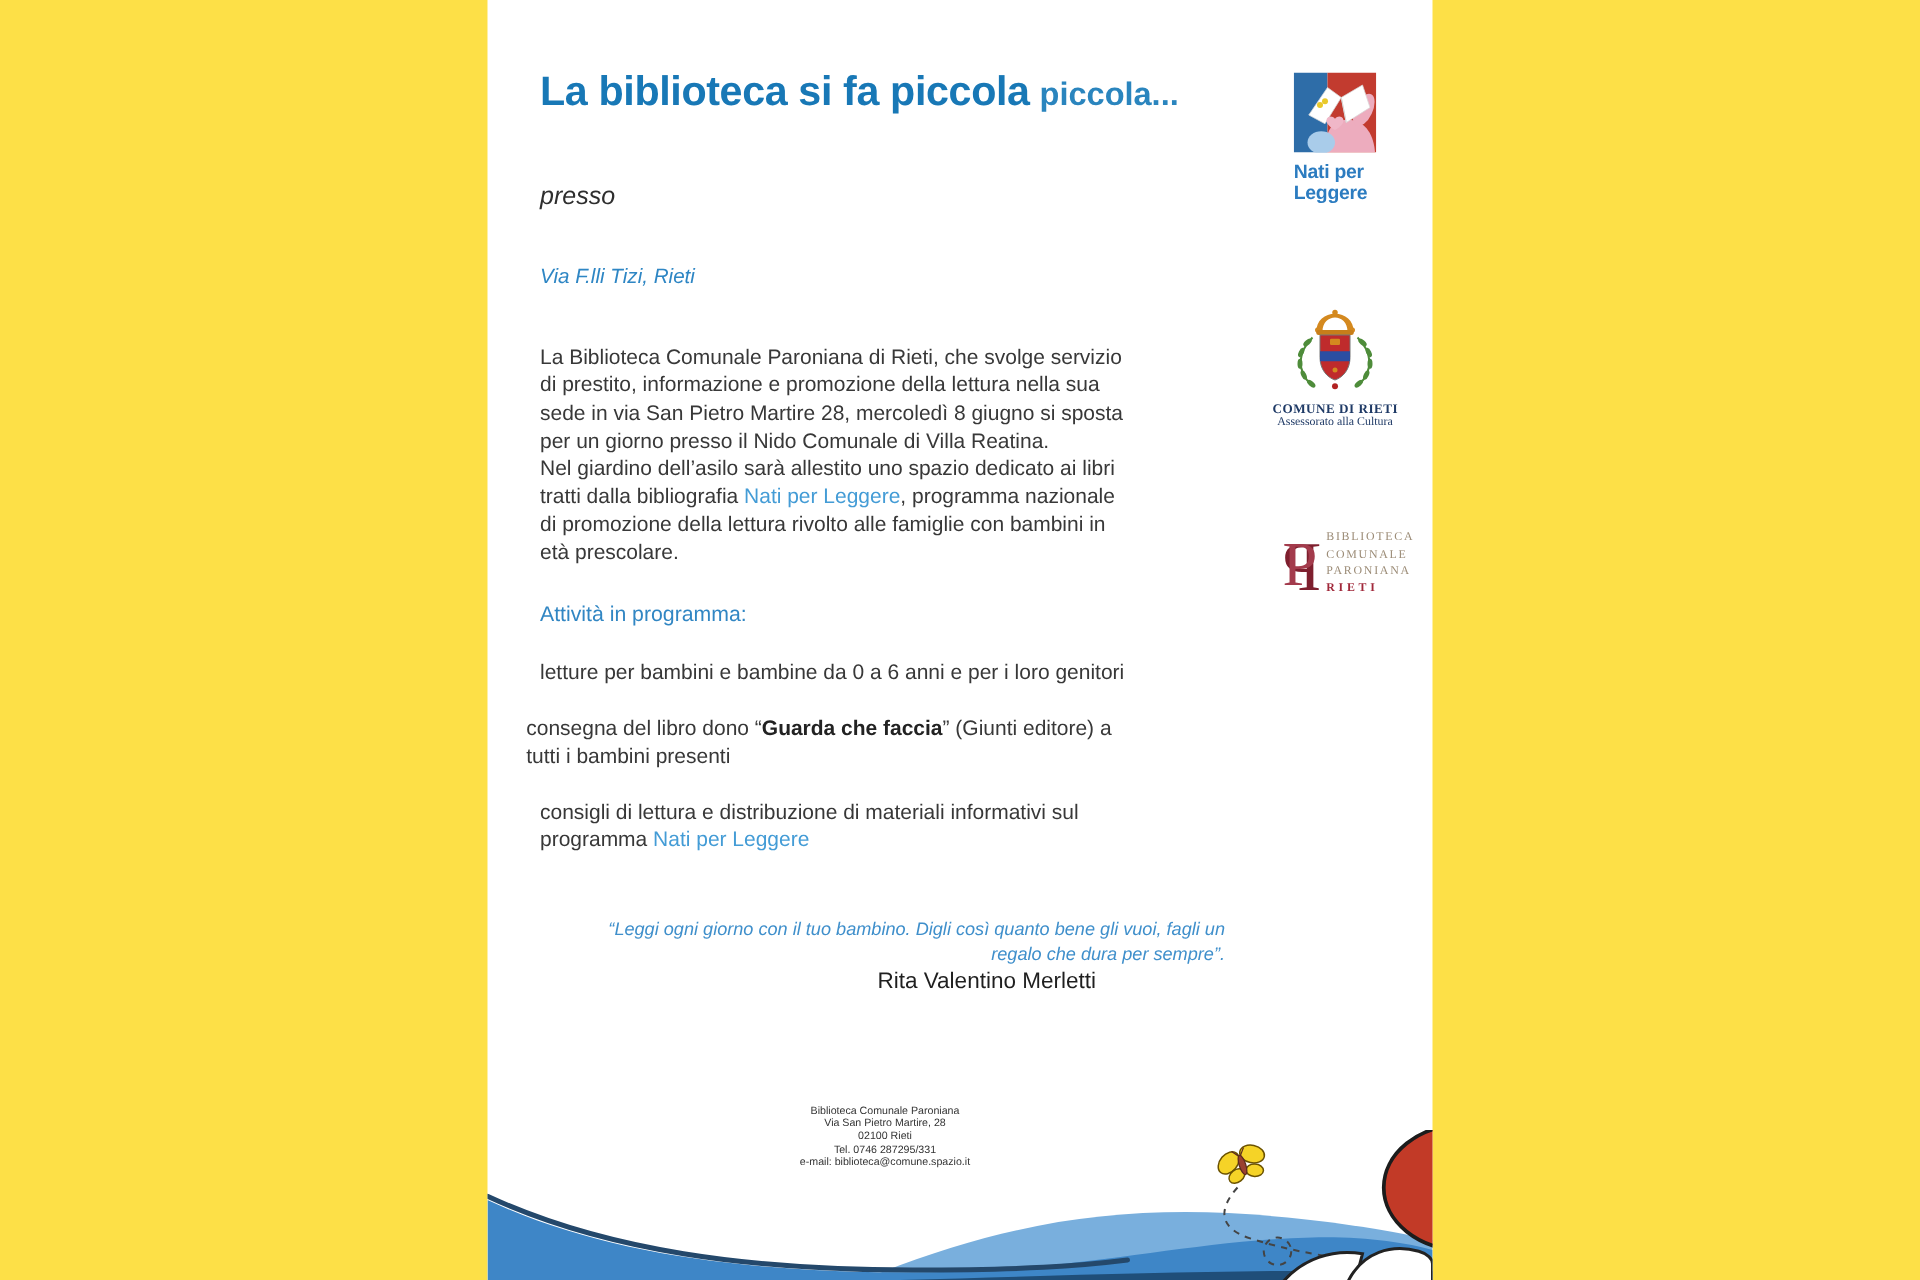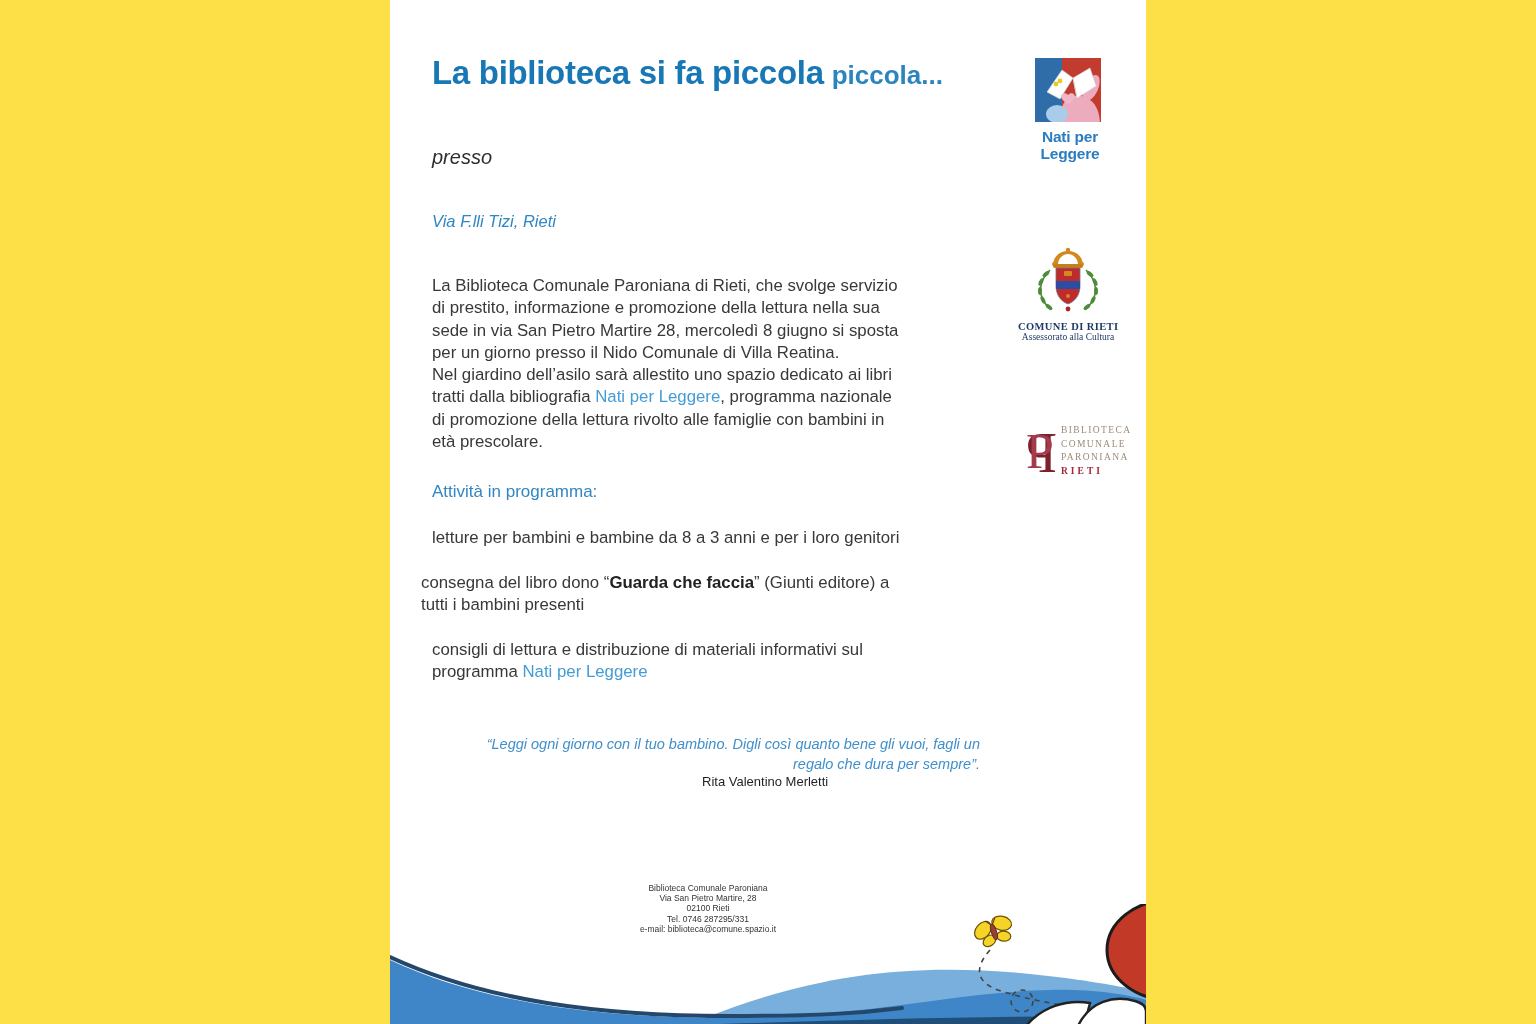--- a/index.html
+++ b/index.html
@@ -25,27 +25,27 @@
   .npl-link { color: #449CD6; }
 
   .prog-heading { left: 42px; top: 482px; font-size: 17px; color: #3186C3; }
   .item1 { left: 42px; top: 527px; width: 556px; }
   .item2 { left: 31px; top: 572px; width: 556px; }
   .item3 { left: 42px; top: 639px; width: 556px; }
   .bold-run { font-weight: bold; color: #222; }
 
   .quote { left: 42px; top: 735px; width: 548px; font-size: 14.5px; line-height: 19.5px;
            font-style: italic; color: #3F8FCB; white-space: pre-line; text-align: right; }
-  .author { left: 312px; top: 774px; font-size: 13px; color: #1f1f1f; }
+  .author { left: 312px; top: 774px; font-size: 18px; color: #1f1f1f; }
 
   .footer { left: 212px; top: 883px; width: 212px; text-align: center; font-size: 8.5px;
             line-height: 10.2px; color: #333333; }
 
   .logo-npl { left: 645px; top: 58px; width: 70px; }
-  .npl-label { margin-top: 2px; font-size: 15.5px; font-weight: bold; color: #2C7CC0; line-height: 17px; letter-spacing: -0.2px; text-align: center; }
+  .npl-label { margin-top: 2px; font-size: 15.5px; font-weight: bold; color: #2C7CC0; line-height: 17px; letter-spacing: -0.2px; }
 
   .logo-comune { left: 628px; top: 246px; width: 100px; text-align: center; }
   .comune-cap1 { font-family: "Liberation Serif", serif; font-size: 10.5px; font-weight: bold; color: #1F3A66; letter-spacing: 0.4px; margin-top: 1px; white-space: nowrap; }
   .comune-cap2 { font-family: "Liberation Serif", serif; font-size: 9.5px; color: #1F3A66; white-space: nowrap; }
 
   .logo-paroniana { left: 620px; top: 418px; display: flex; align-items: center; gap: 5px; }
   .paro-lines { font-family: "Liberation Serif", serif; font-size: 9.5px; color: #9C8C77;
                 letter-spacing: 1.4px; line-height: 13.5px; white-space: nowrap; }
   .paro-rieti { color: #A1293B; font-weight: bold; letter-spacing: 3px; }
 
@@ -67,21 +67,21 @@
     <div class="abs bodytext intro"><span>La Biblioteca Comunale Paroniana di Rieti, che svolge servizio
 di prestito, informazione e promozione della lettura nella sua
 sede in via San Pietro Martire 28, mercoledì 8 giugno si sposta
 per un giorno presso il Nido Comunale di Villa Reatina.
 Nel giardino dell’asilo sarà allestito uno spazio dedicato ai libri
 tratti dalla bibliografia </span><span class="npl-link">Nati per Leggere</span><span>, programma nazionale
 di promozione della lettura rivolto alle famiglie con bambini in
 età prescolare.</span></div>
 
     <div class="abs prog-heading">Attività in programma:</div>
-    <div class="abs bodytext item1">letture per bambini e bambine da 8 a 3 anni e per i loro genitori</div>
+    <div class="abs bodytext item1">letture per bambini e bambine da 0 a 6 anni e per i loro genitori</div>
     <div class="abs bodytext item2"><span>consegna del libro dono “</span><span class="bold-run">Guarda che faccia</span><span>” (Giunti editore) a
 tutti i bambini presenti</span></div>
     <div class="abs bodytext item3"><span>consigli di lettura e distribuzione di materiali informativi sul
 programma </span><span class="npl-link">Nati per Leggere</span></div>
 
     <div class="abs quote">“Leggi ogni giorno con il tuo bambino. Digli così quanto bene gli vuoi, fagli un
 regalo che dura per sempre”.</div>
     <div class="abs author">Rita Valentino Merletti</div>
 
     <div class="abs footer">

